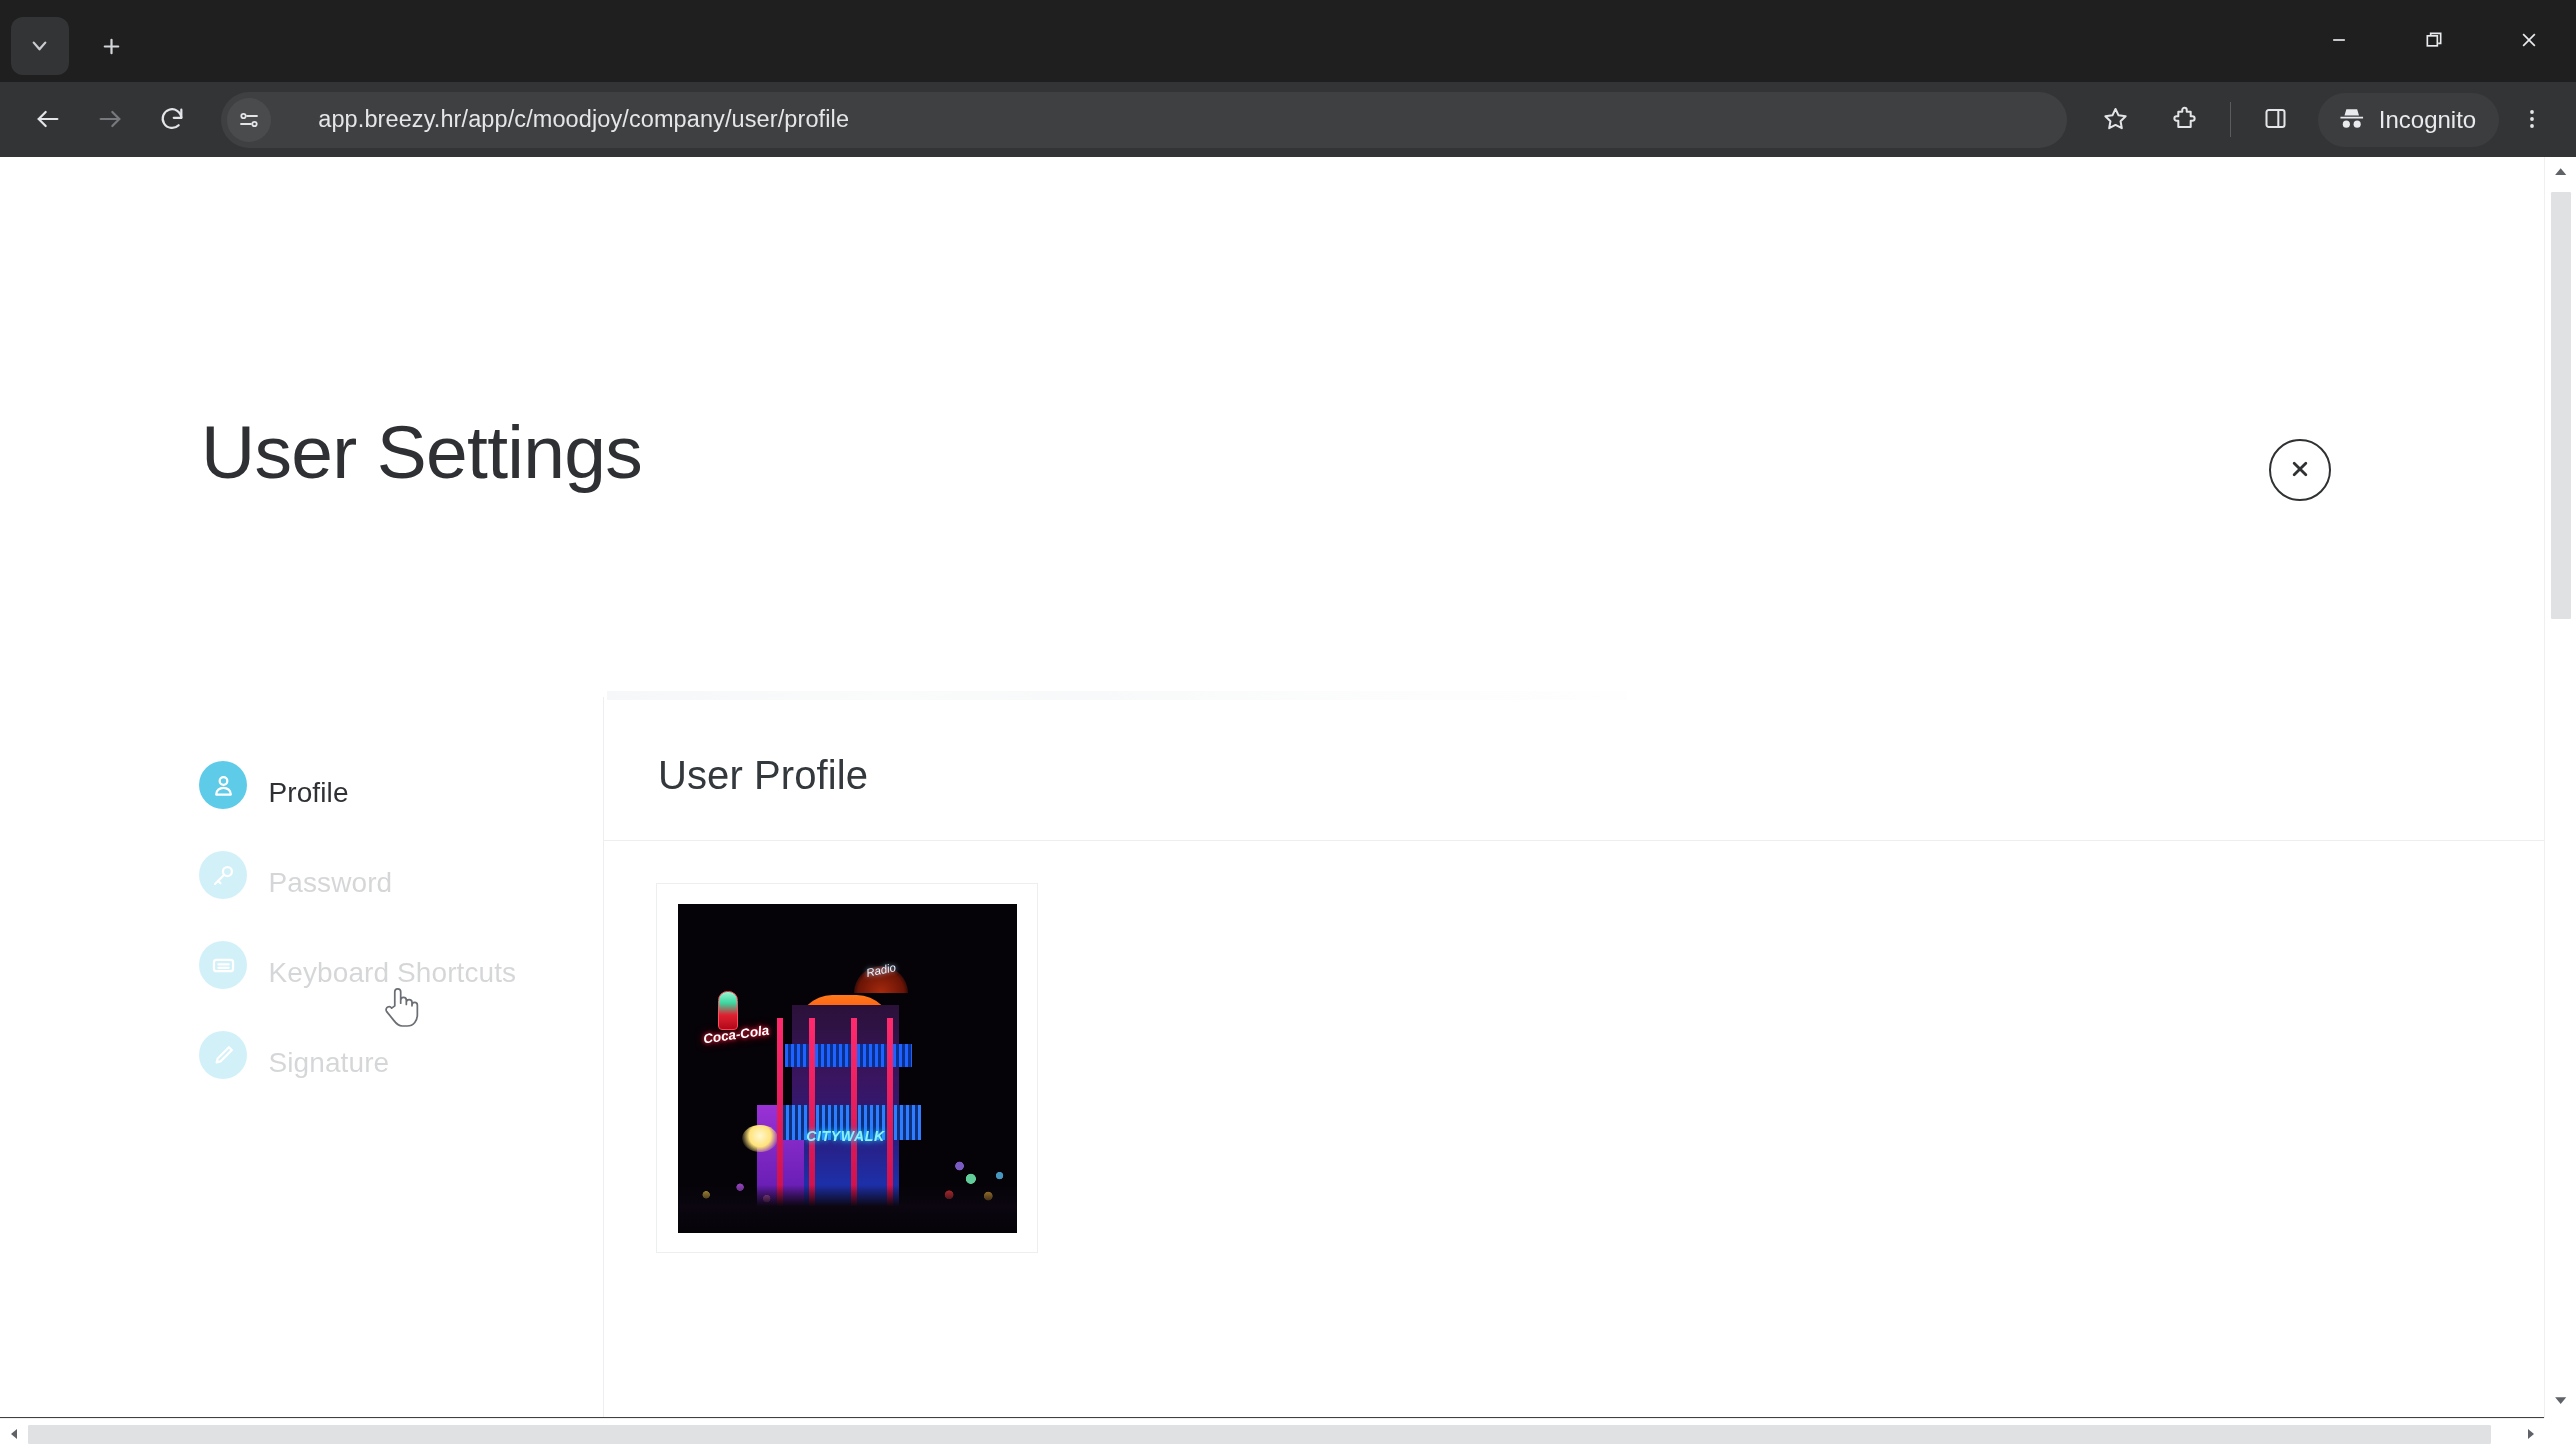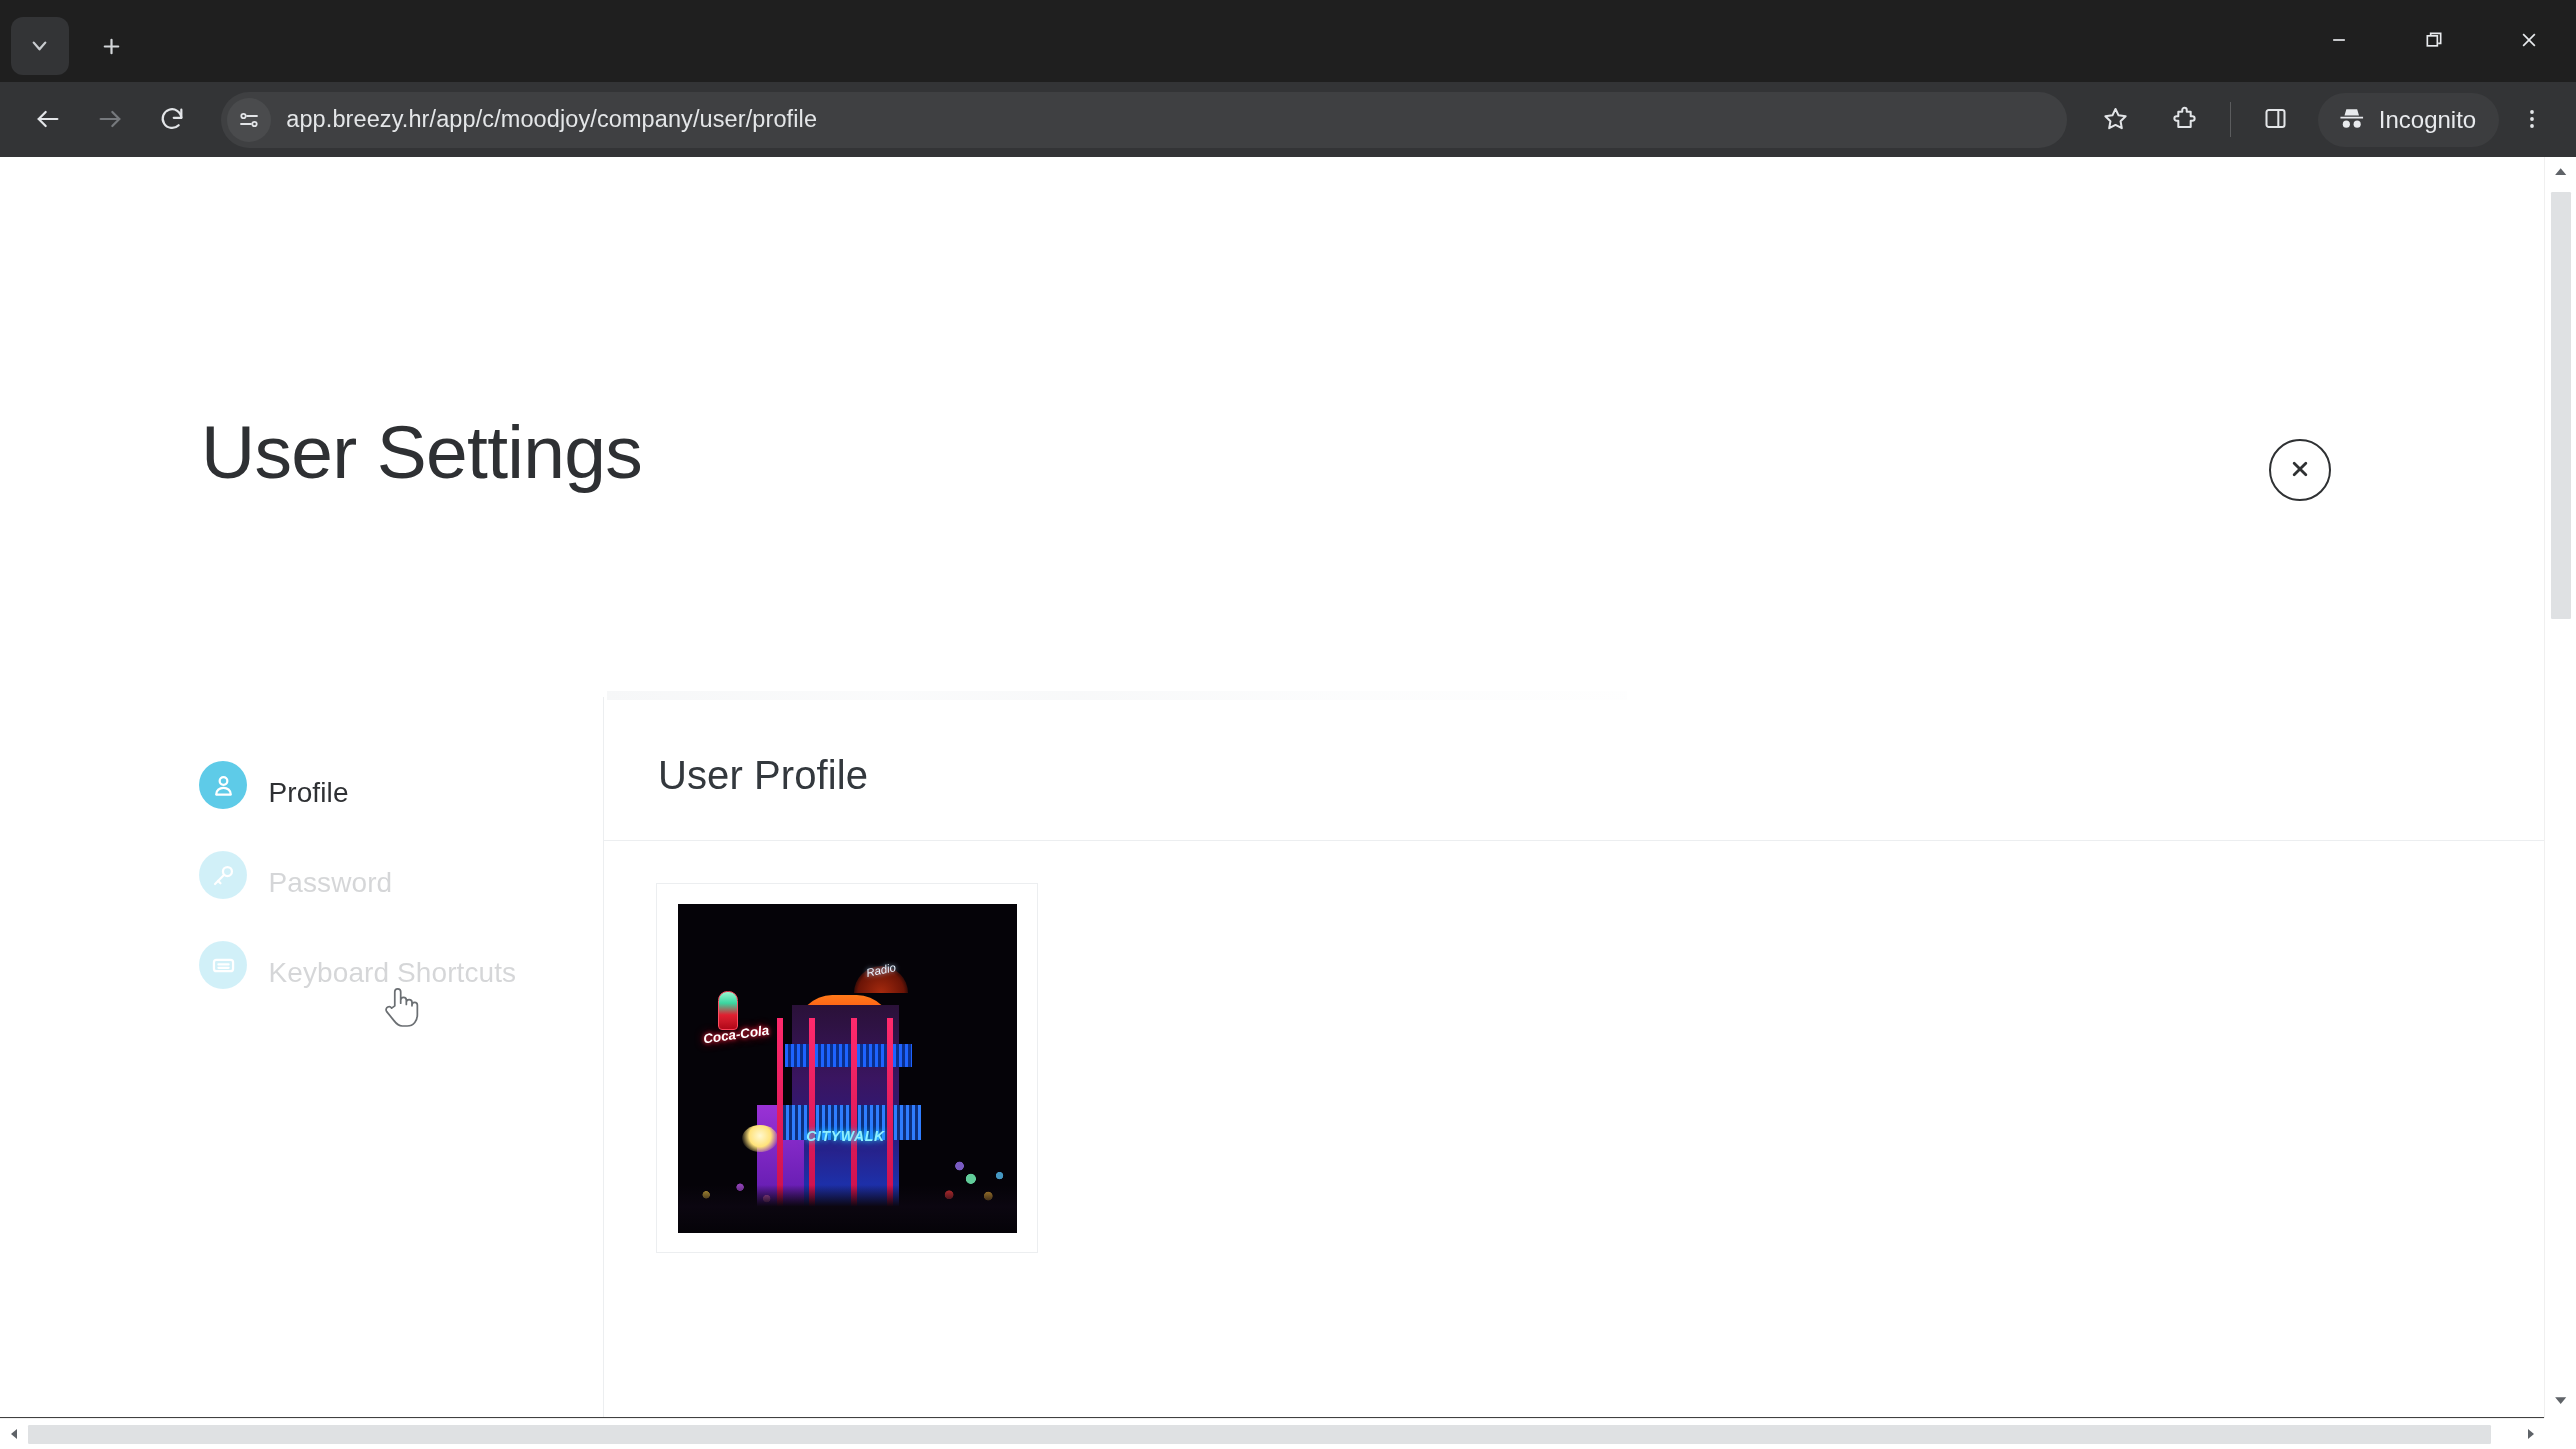--- a/index.html
+++ b/index.html
@@ -86,21 +86,21 @@
   }
   .site-info {
     width: 44px; height: 44px; border-radius: 50%;
     background: #4a4b4d;
     display: flex; align-items: center; justify-content: center;
     flex: 0 0 auto; margin-right: 14.8px;
   }
   .site-info svg { width: 24px; height: 24px; }
   .url-text {
     color: #e4e6e8; font-size: 23.5px; letter-spacing: 0.1px;
-    white-space: nowrap; overflow: hidden; text-overflow: ellipsis;
+    white-space: nowrap; overflow: hidden; text-overflow: ellipsis; margin-left: 32px;
   }
 
   .tb-icon {
     width: 58px; height: 58px; border-radius: 50%;
     display: flex; align-items: center; justify-content: center;
     flex: 0 0 auto; margin: 0 5.4px;
   }
   .tb-icon svg { width: 27px; height: 27px; }
   .tb-sep { width: 1.3px; height: 35px; background: #5b5c5e; margin: 0 10.7px; flex:0 0 auto; }
 
@@ -514,20 +514,28 @@
             <span class="nav-ico">
               <svg viewBox="0 0 24 24" fill="none" stroke="#ffffff" stroke-width="2" stroke-linecap="round" stroke-linejoin="round">
                   <rect x="3.5" y="7" width="17" height="10" rx="2.2"></rect>
                   <line x1="7.5" y1="11" x2="16.5" y2="11"></line>
                   <line x1="7.5" y1="14" x2="16.5" y2="14"></line>
                 </svg>
             </span>
             <span class="nav-label">Keyboard Shortcuts</span>
           </div>
 
+          <div class="nav-item faded">
+            <span class="nav-ico">
+              <svg viewBox="0 0 24 24" fill="none" stroke="#ffffff" stroke-width="2" stroke-linecap="round" stroke-linejoin="round">
+                  <path d="M16.8 4.6l2.6 2.6-10 10-3.5.9.9-3.5z"></path>
+                </svg>
+            </span>
+            <span class="nav-label">Signature</span>
+          </div>
         </nav>
 
         <section class="content">
           <h2 class="content-title">User Profile</h2>
           <div class="content-divider"></div>
 
           <div class="avatar-frame">
             <div class="avatar-photo">
               <div class="np dome"></div>
               <div class="np radio-sign">Radio</div>

